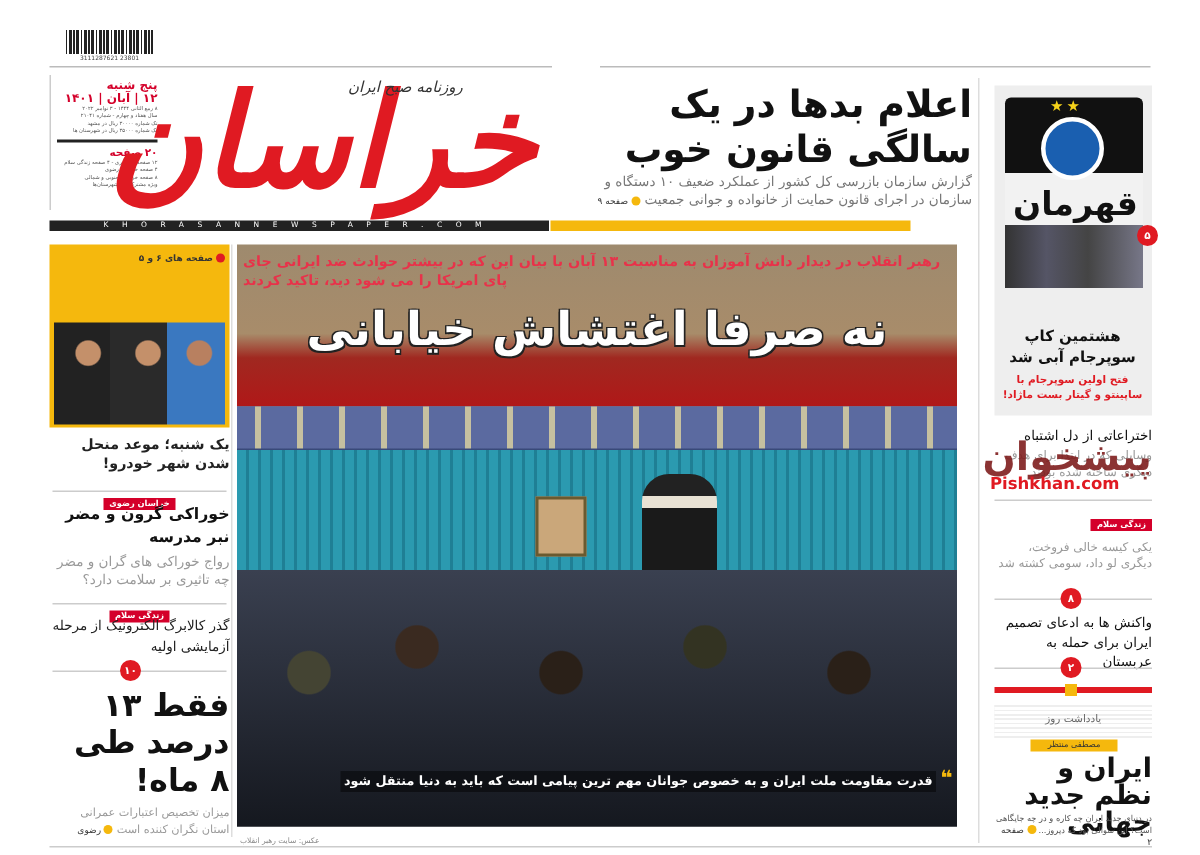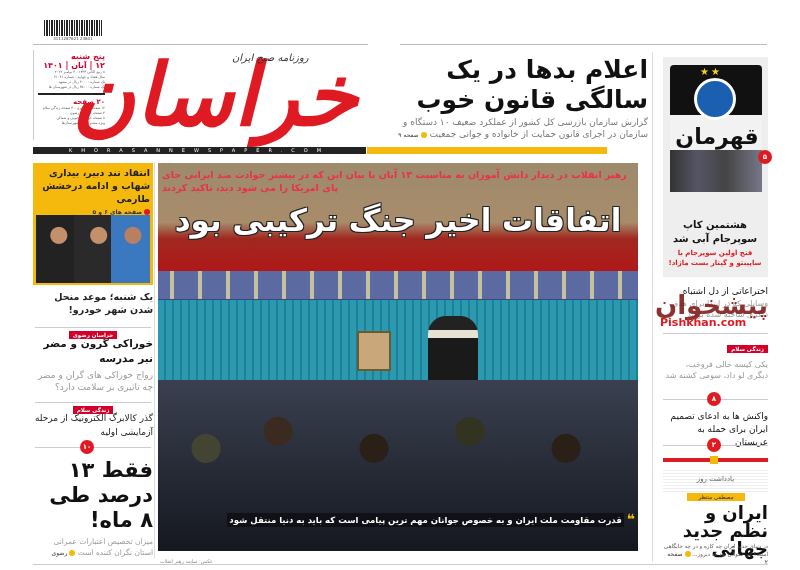--- a/index.html
+++ b/index.html
@@ -132,40 +132,39 @@
 <div class="abs" style="left:687px;top:493px;width:58px;height:8px;background:#f5b80d;text-align:center;font-size:5.5px;line-height:8px;color:#333">مصطفی منتظر</div>
 <div class="abs" style="left:663px;top:504px;width:105px;text-align:right;font-size:18px;font-weight:bold;line-height:18px;color:#111">ایران و نظم جدید جهانی</div>
 <div class="abs" style="left:663px;top:542px;width:105px;text-align:right;font-size:5.5px;line-height:8px;color:#555">
   <span>در دنیای جدید ایران چه کاره و در چه جایگاهی است؟ این سوالی بود که دیروز...</span>
   <span class="pageref"><span class="moon"></span><span>صفحه ۲</span></span>
 </div>
 
 <div class="abs main-top"></div>
 <div class="abs kicker">رهبر انقلاب در دیدار دانش آموزان به مناسبت ۱۳ آبان با بیان این که در بیشتر حوادث ضد ایرانی جای پای امریکا را می شود دید، تاکید کردند</div>
 <div class="abs main-head">
-  <div>اتفاقات اخیر جنگ ترکیبی بود</div>
+  <div>نه صرفا اغتشاش خیابانی</div>
 </div>
 <div class="abs main-pageref"><span class="moon" style="display:inline-block;width:6px;height:6px;border-radius:50%;background:#f5b80d;margin-left:2px"></span><span>صفحه ۱۲</span></div>
 
 <div class="abs photo"></div>
 <div class="abs frieze"></div>
 <div class="abs curtain"></div>
 <div class="abs portrait"></div>
 <div class="abs leader"></div>
 <div class="abs crowd"></div>
 
 <div class="abs quotes">
   <div><span class="qmark">❝</span><span class="quote-line">قدرت مقاومت ملت ایران و به خصوص جوانان مهم ترین پیامی است که باید به دنیا منتقل شود</span></div>
 
 </div>
 <div class="abs credit">عکس: سایت رهبر انقلاب</div>
 
 <div class="abs left-yellow"></div>
 <div class="abs ly-title">
-  <div>انتقاد تند دبیر، بیداری شهاب و ادامه درخشش طارمی</div>
   <div class="pageref" style="color:#333"><span class="moon" style="background:#e01a22"></span><span>صفحه های ۶ و ۵</span></div>
 </div>
 <div class="abs ly-photo"></div>
 
 <div class="abs" style="left:33px;top:290px;width:120px;text-align:right;font-size:9.5px;font-weight:bold;line-height:13px;color:#222">یک شنبه؛ موعد منحل شدن شهر خودرو!</div>
 <div class="abs hr" style="left:35px;top:327px;width:116px"></div>
 <div class="abs" style="left:33px;top:322px;width:120px;text-align:center"><span class="red-tag">خراسان رضوی</span></div>
 <div class="abs" style="left:33px;top:336px;width:120px;text-align:right;font-size:10.5px;font-weight:bold;line-height:15px;color:#111">خوراکی گرون و مضر نبر مدرسه</div>
 <div class="abs" style="left:33px;top:369px;width:120px;text-align:right;font-size:9px;color:#999;line-height:12px">رواج خوراکی های گران و مضر چه تاثیری بر سلامت دارد؟</div>
 <div class="abs hr" style="left:35px;top:402px;width:116px"></div>

